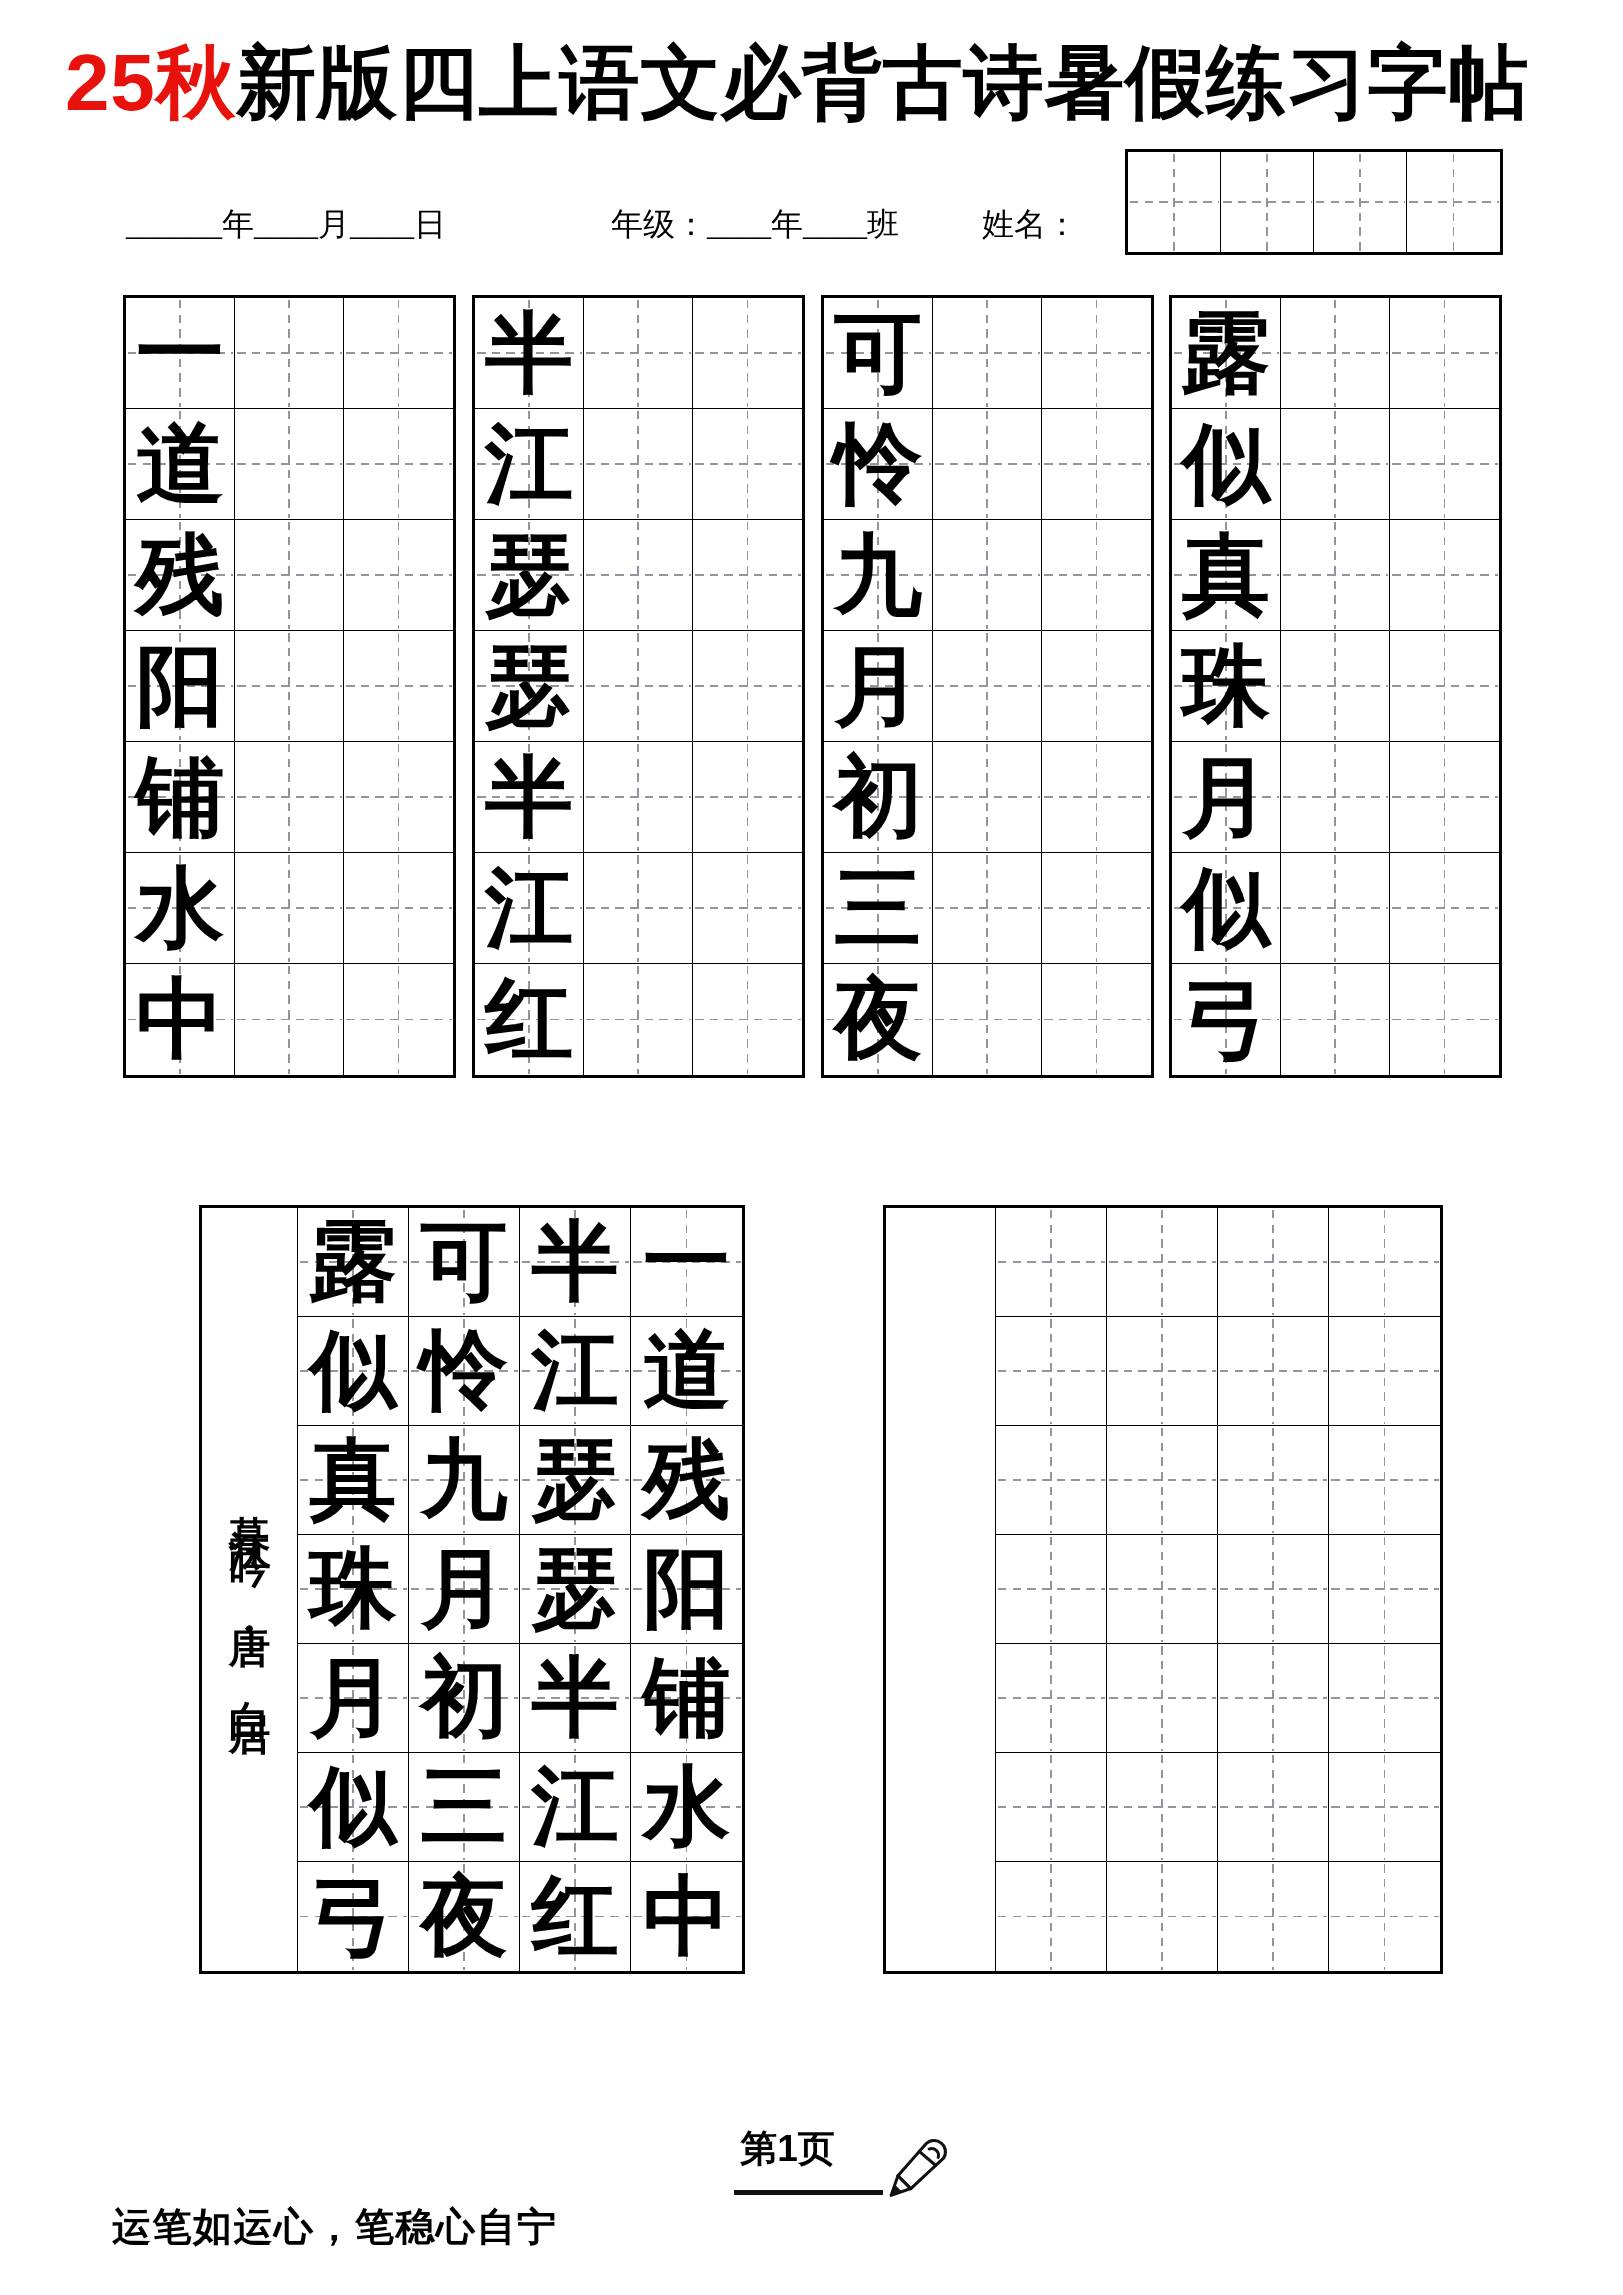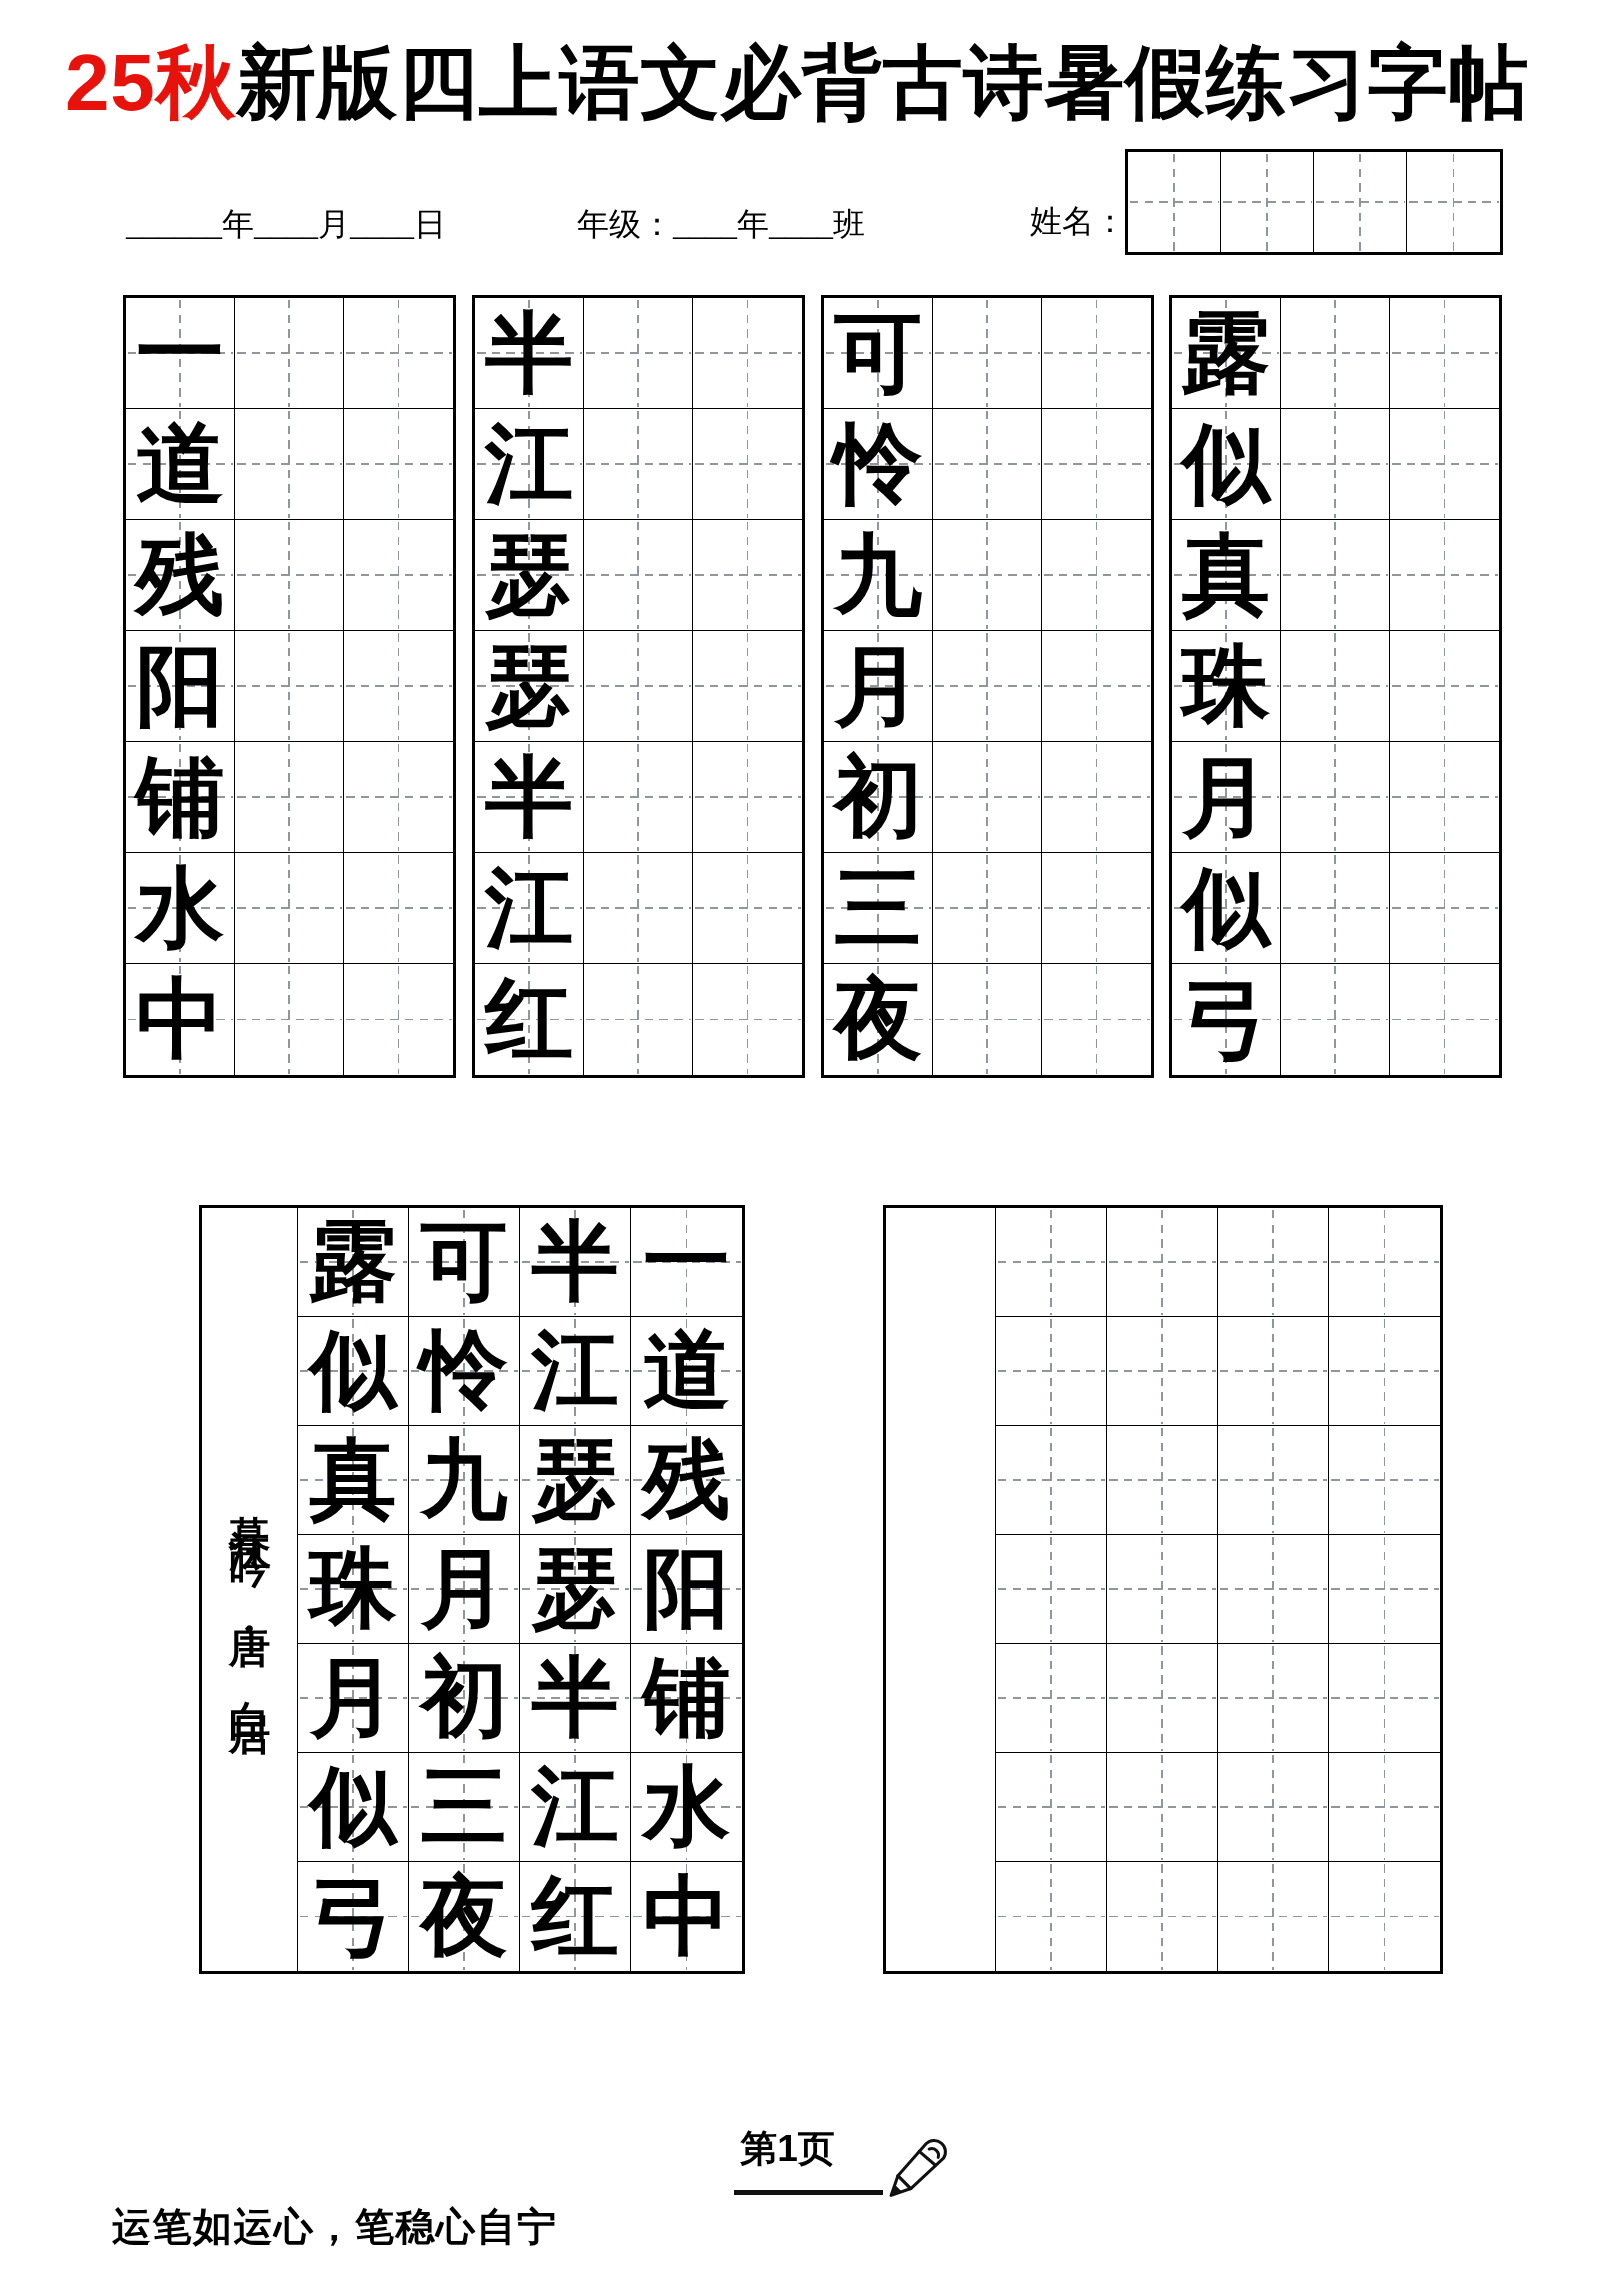--- a/index.html
+++ b/index.html
@@ -9,22 +9,22 @@
   
   .title-wrap{position:absolute;left:0;top:37px;width:1594px;text-align:center;
     font-family:"Liberation Sans","DejaVu Sans",sans-serif;font-weight:800;
     font-size:80px;line-height:91px;letter-spacing:0.8px;white-space:nowrap;}
   .t-accent{color:var(--accent);}
   .t-main{color:#000;}
 
   .info-date,.info-grade,.info-name{position:absolute;top:204px;font-size:32px;line-height:40px;
     font-family:"Liberation Serif","DejaVu Serif",serif;white-space:nowrap;}
   .info-date{left:126px;}
-  .info-grade{left:577px;}
-  .info-name{left:1030px;font-family:Liberation Mono, monospace;}
+  .info-grade{left:611px;}
+  .info-name{left:982px;}
 
   
   .gridbox{position:absolute;box-sizing:border-box;border:3.1px solid #000;background:#fff;}
   .qcell{position:relative;box-sizing:border-box;border-right:1.5px solid #000;border-bottom:1.5px solid #000;}
   .qcell.lc{border-right:none;}
   .qcell.lr{border-bottom:none;}
   .qcell::before{content:"";position:absolute;left:1.5px;right:1.5px;top:calc(50% - 0.8px);height:1.5px;z-index:0;
     background:repeating-linear-gradient(to right,var(--dash) 0 8.5px,transparent 8.5px 14.7px);}
   .qcell::after{content:"";position:absolute;top:1.5px;bottom:1.5px;left:calc(50% - 0.8px);width:1.5px;z-index:0;
     background:repeating-linear-gradient(to bottom,var(--dash) 0 8.5px,transparent 8.5px 14.7px);}

